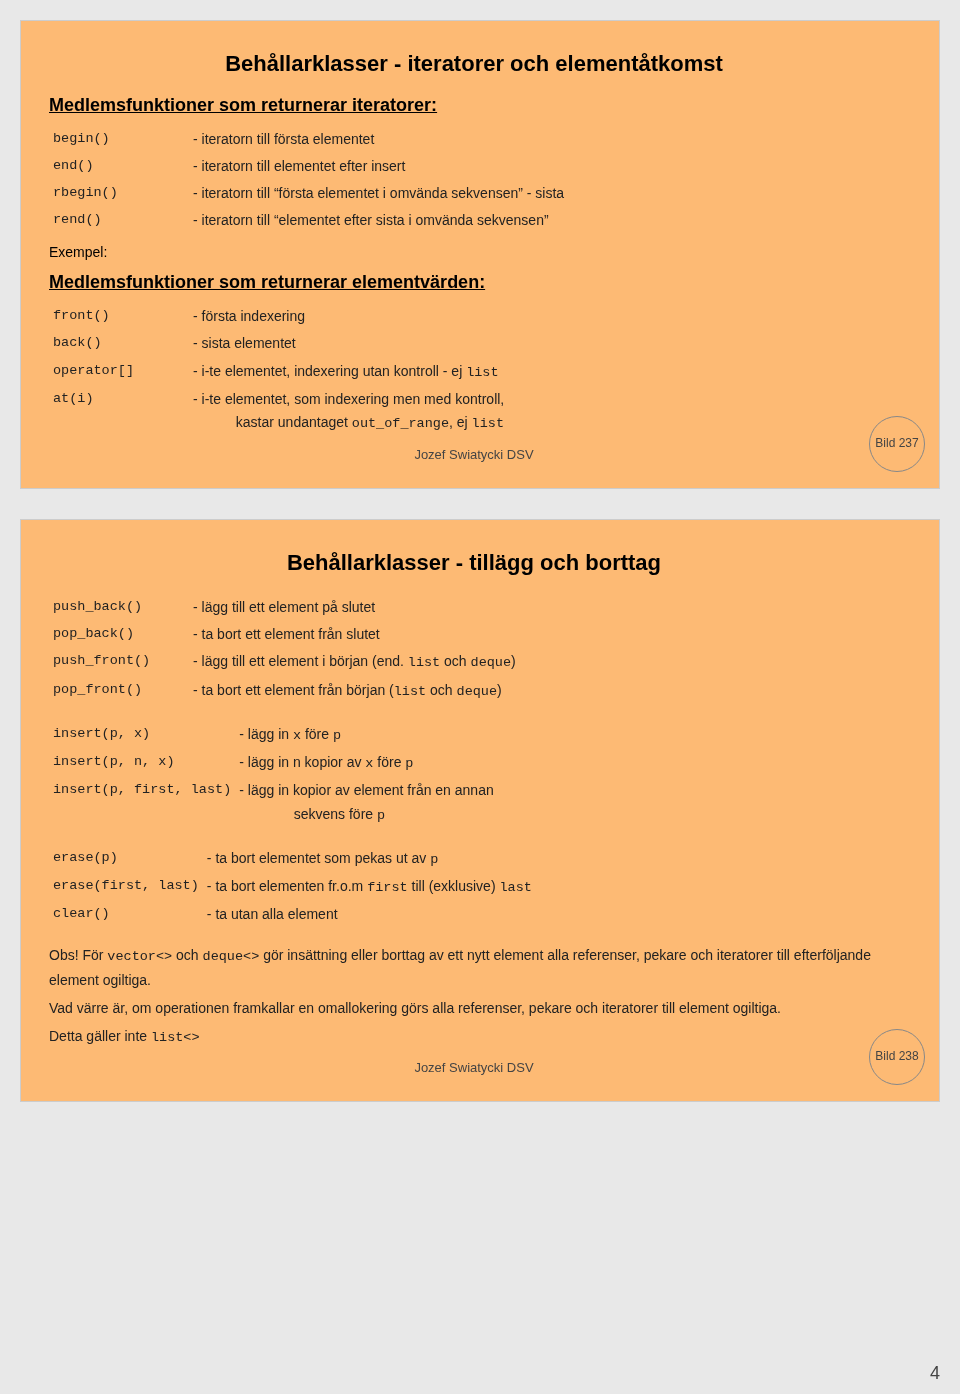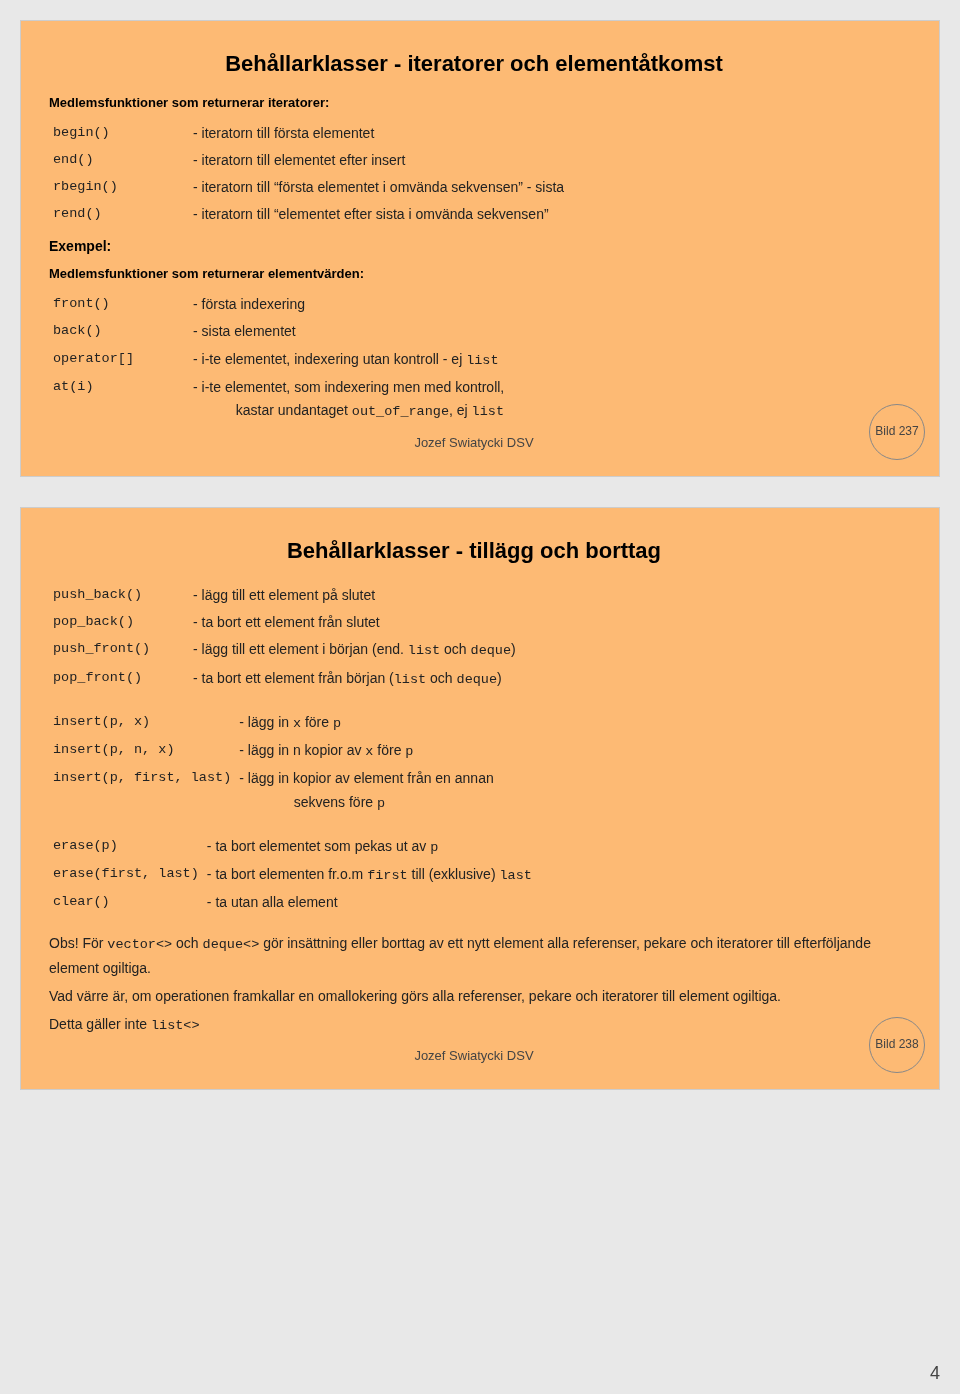--- a/index.html
+++ b/index.html
@@ -17,24 +17,25 @@
       position: relative;
     }
     .slide-title {
       font-size: 22px;
       font-weight: bold;
       text-align: center;
       margin-bottom: 18px;
       color: #000;
     }
     .slide-subtitle {
-      font-size: 13px;
+      font-size: 18px;
       font-weight: bold;
       margin-bottom: 10px;
       color: #000;
+      text-decoration: underline;
     }
     .content-block {
       font-size: 14px;
       color: #222;
       line-height: 1.7;
     }
     .code {
       font-family: 'Courier New', Courier, monospace;
       font-size: 13.5px;
       margin-top: 36px;
@@ -123,21 +124,21 @@
           <td class="func-desc">- iteratorn till “första elementet i omvända sekvensen” - sista</td>
         </tr>
         <tr>
           <td class="func-name code">rend()</td>
           <td class="func-desc">- iteratorn till “elementet efter sista i omvända sekvensen”</td>
         </tr>
       </tbody>
   </table>
 
   <div style="margin-top:10px; font-size:14px; margin-left:0px;">
-    <span style="font-weight:bold;">Exempel:</span>
+    <span style="font-weight:normal;">Exempel:</span>
   </div>
 
   <div class="slide-subtitle" style="margin-top:12px;">Medlemsfunktioner som returnerar elementvärden:</div>
 
   <table class="func-table">
     <tbody id="element-func-rows">
         <tr>
           <td class="func-name code">front()</td>
           <td class="func-desc" style="white-space:pre-wrap;">- första indexering</td>
         </tr>

